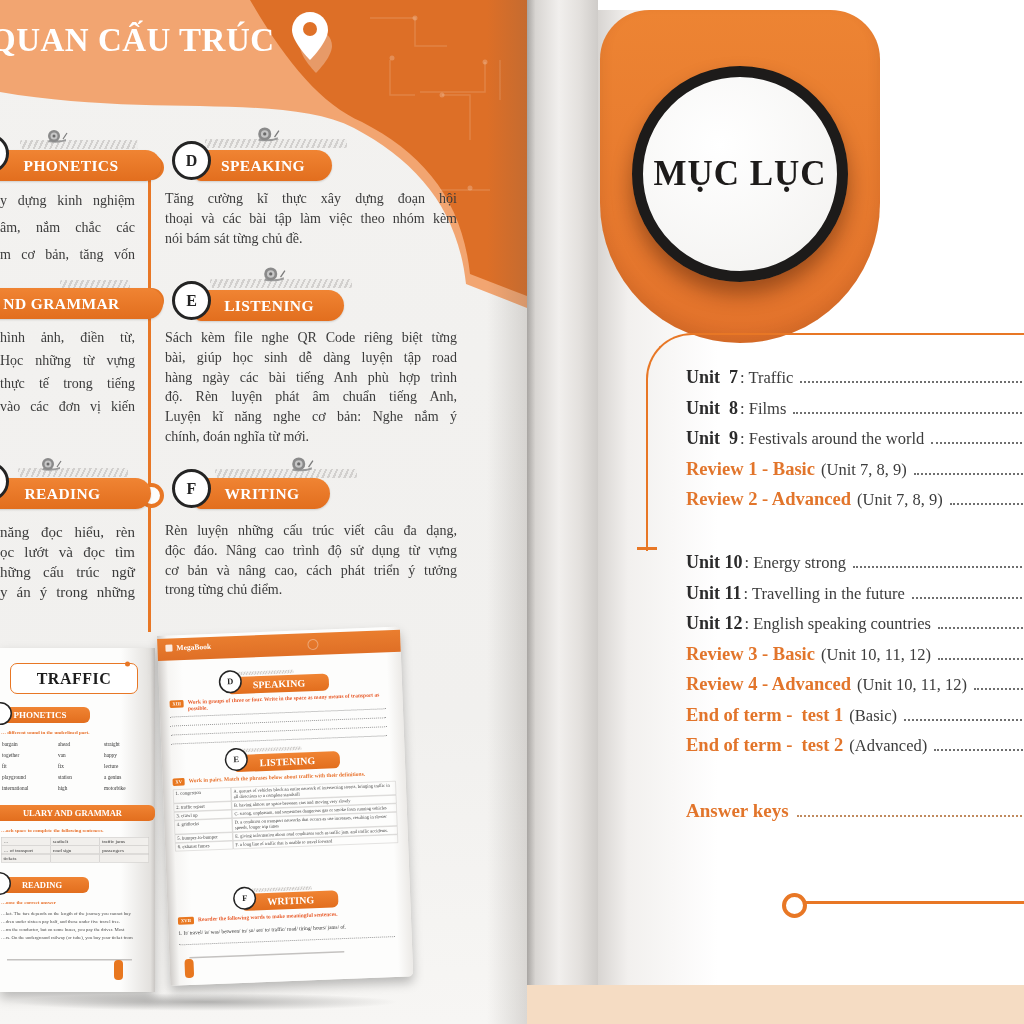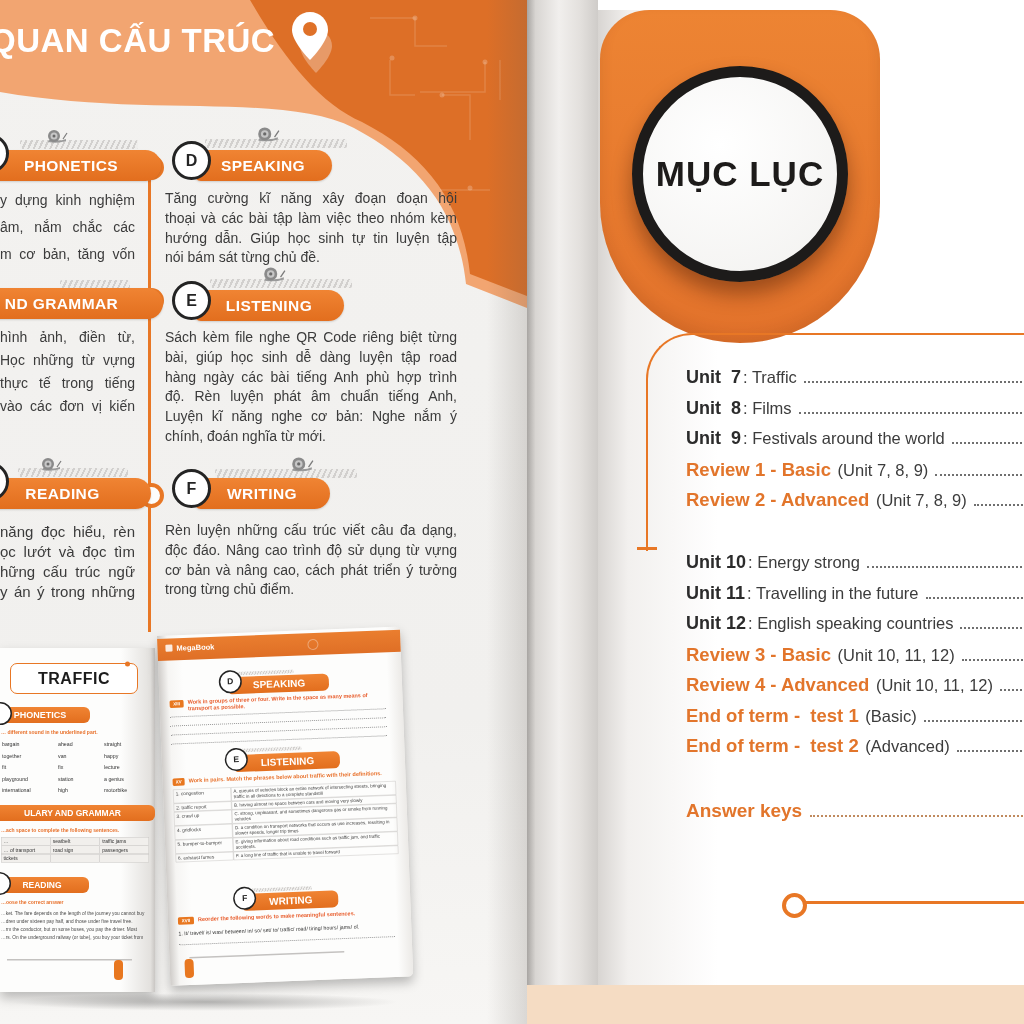--- a/index.html
+++ b/index.html
@@ -1,17 +1,17 @@
 <!DOCTYPE html>
 <html><head>
 <meta charset="utf-8">
 <style>
   html,body{margin:0;padding:0;background:#ffffff;}
   .stage{position:relative;width:1024px;height:1024px;overflow:hidden;
-         font-family:Liberation Sans, sans-serif;background:#fff;}
+         font-family:Liberation Serif, serif;background:#fff;}
   .abs{position:absolute;}
 
   
   .left-page{left:0;top:0;width:527px;height:1024px;background:linear-gradient(180deg,#f3f2f0 0%,#f1f0ee 70%,#f7f6f4 100%);overflow:hidden;}
   .left-edge-shade{left:487px;top:0;width:40px;height:1024px;background:linear-gradient(90deg,rgba(120,110,100,0) 0%,rgba(100,92,84,.20) 100%);}
   .hdr-title{left:-10px;top:22px;color:#fff;font-size:33px;font-weight:800;letter-spacing:.5px;white-space:nowrap;}
 
   .sec-bar{background:linear-gradient(180deg,#F08433,#E26E1E);color:#fff;font-weight:bold;
            font-size:15.5px;letter-spacing:.4px;height:31px;line-height:31px;text-align:center;
            border-radius:16px 16px 16px 7px;box-shadow:0 1px 2px rgba(0,0,0,.15);}
@@ -163,23 +163,22 @@
       <path d="M2 13 Q11 15 20 12 L20 10 Q14 13 3 11 Z" fill="#9a9a9a"></path>
       <circle cx="8" cy="7" r="6" fill="#8a8a8a"></circle>
         <circle cx="8" cy="7" r="3.5" fill="#c6c6c6"></circle>
         <circle cx="8" cy="7" r="1.5" fill="#6a6a6a"></circle>
       <line x1="17" y1="10" x2="21" y2="4" stroke="#7a7a7a" stroke-width="1.2"></line>
     </svg>
     <div class="abs lcirc" style="left:172px;top:141px;">D</div>
     <div class="abs sec-bar" style="left:194px;top:150px;width:138px;">SPEAKING</div>
     <div class="abs body-txt c2" style="left:165px;top:189px;line-height:19.8px;">
       <div>
-          <div class="jline">Tăng cường kĩ năng xây đoạn đoạn hội</div>
+          <div class="jline">Tăng cường kĩ thực xây dựng đoạn hội</div>
           <div class="jline">thoại và các bài tập làm việc theo nhóm kèm</div>
-          <div class="jline">hướng dẫn. Giúp học sinh tự tin luyện tập</div>
         </div>
       <div>nói bám sát từng chủ đề.</div>
     </div>
 
     <div class="abs hatch" style="left:210px;top:279px;width:142px;"></div>
     <svg class="abs" style="left:262px;top:266px;" width="24" height="17" viewBox="0 0 22 15">
       <path d="M2 13 Q11 15 20 12 L20 10 Q14 13 3 11 Z" fill="#9a9a9a"></path>
       <circle cx="8" cy="7" r="6" fill="#8a8a8a"></circle>
         <circle cx="8" cy="7" r="3.5" fill="#c6c6c6"></circle>
         <circle cx="8" cy="7" r="1.5" fill="#6a6a6a"></circle>

